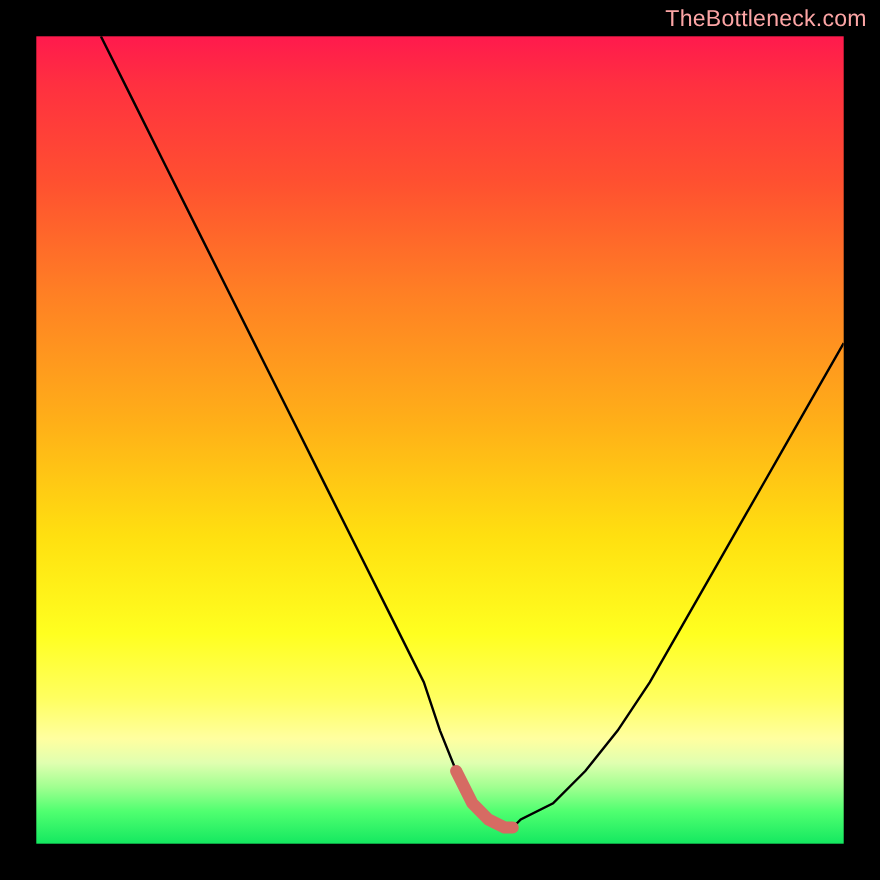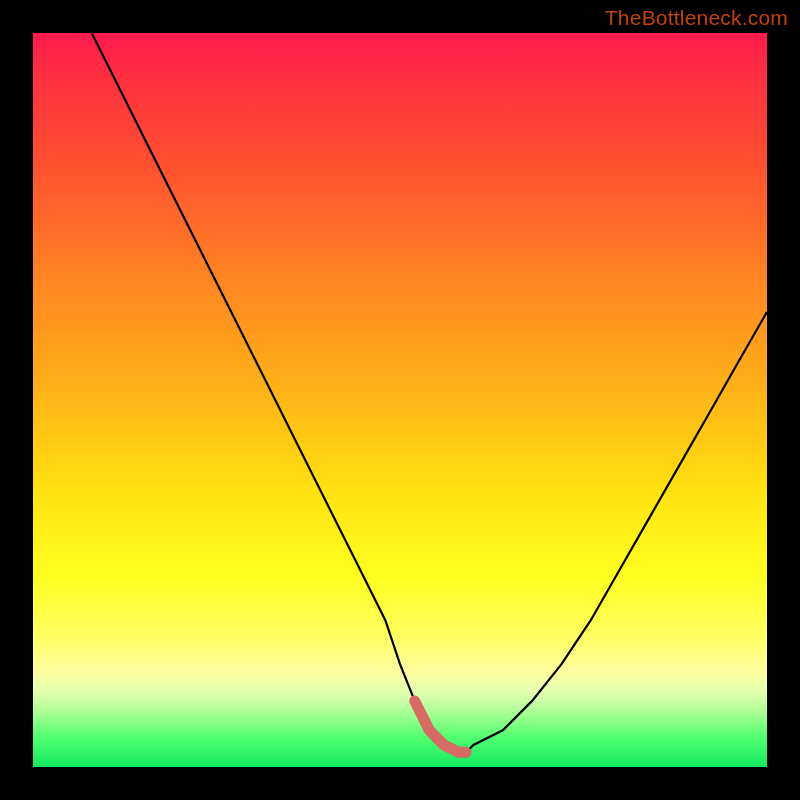--- a/index.html
+++ b/index.html
@@ -45,21 +45,21 @@
     position: absolute;
     left: 0;
     top: 0;
     width: 734px;
     height: 734px;
   }
   .watermark {
     position: absolute;
     top: 6px;
     right: 12px;
-    color: #c2410c;
+    color: #fca5a5;
     font-size: 21px;
     font-weight: 400;
     letter-spacing: 0.2px;
   }
 </style>
 </head>
 <body>
 
 <div class="frame">
   <div class="plot-area">

